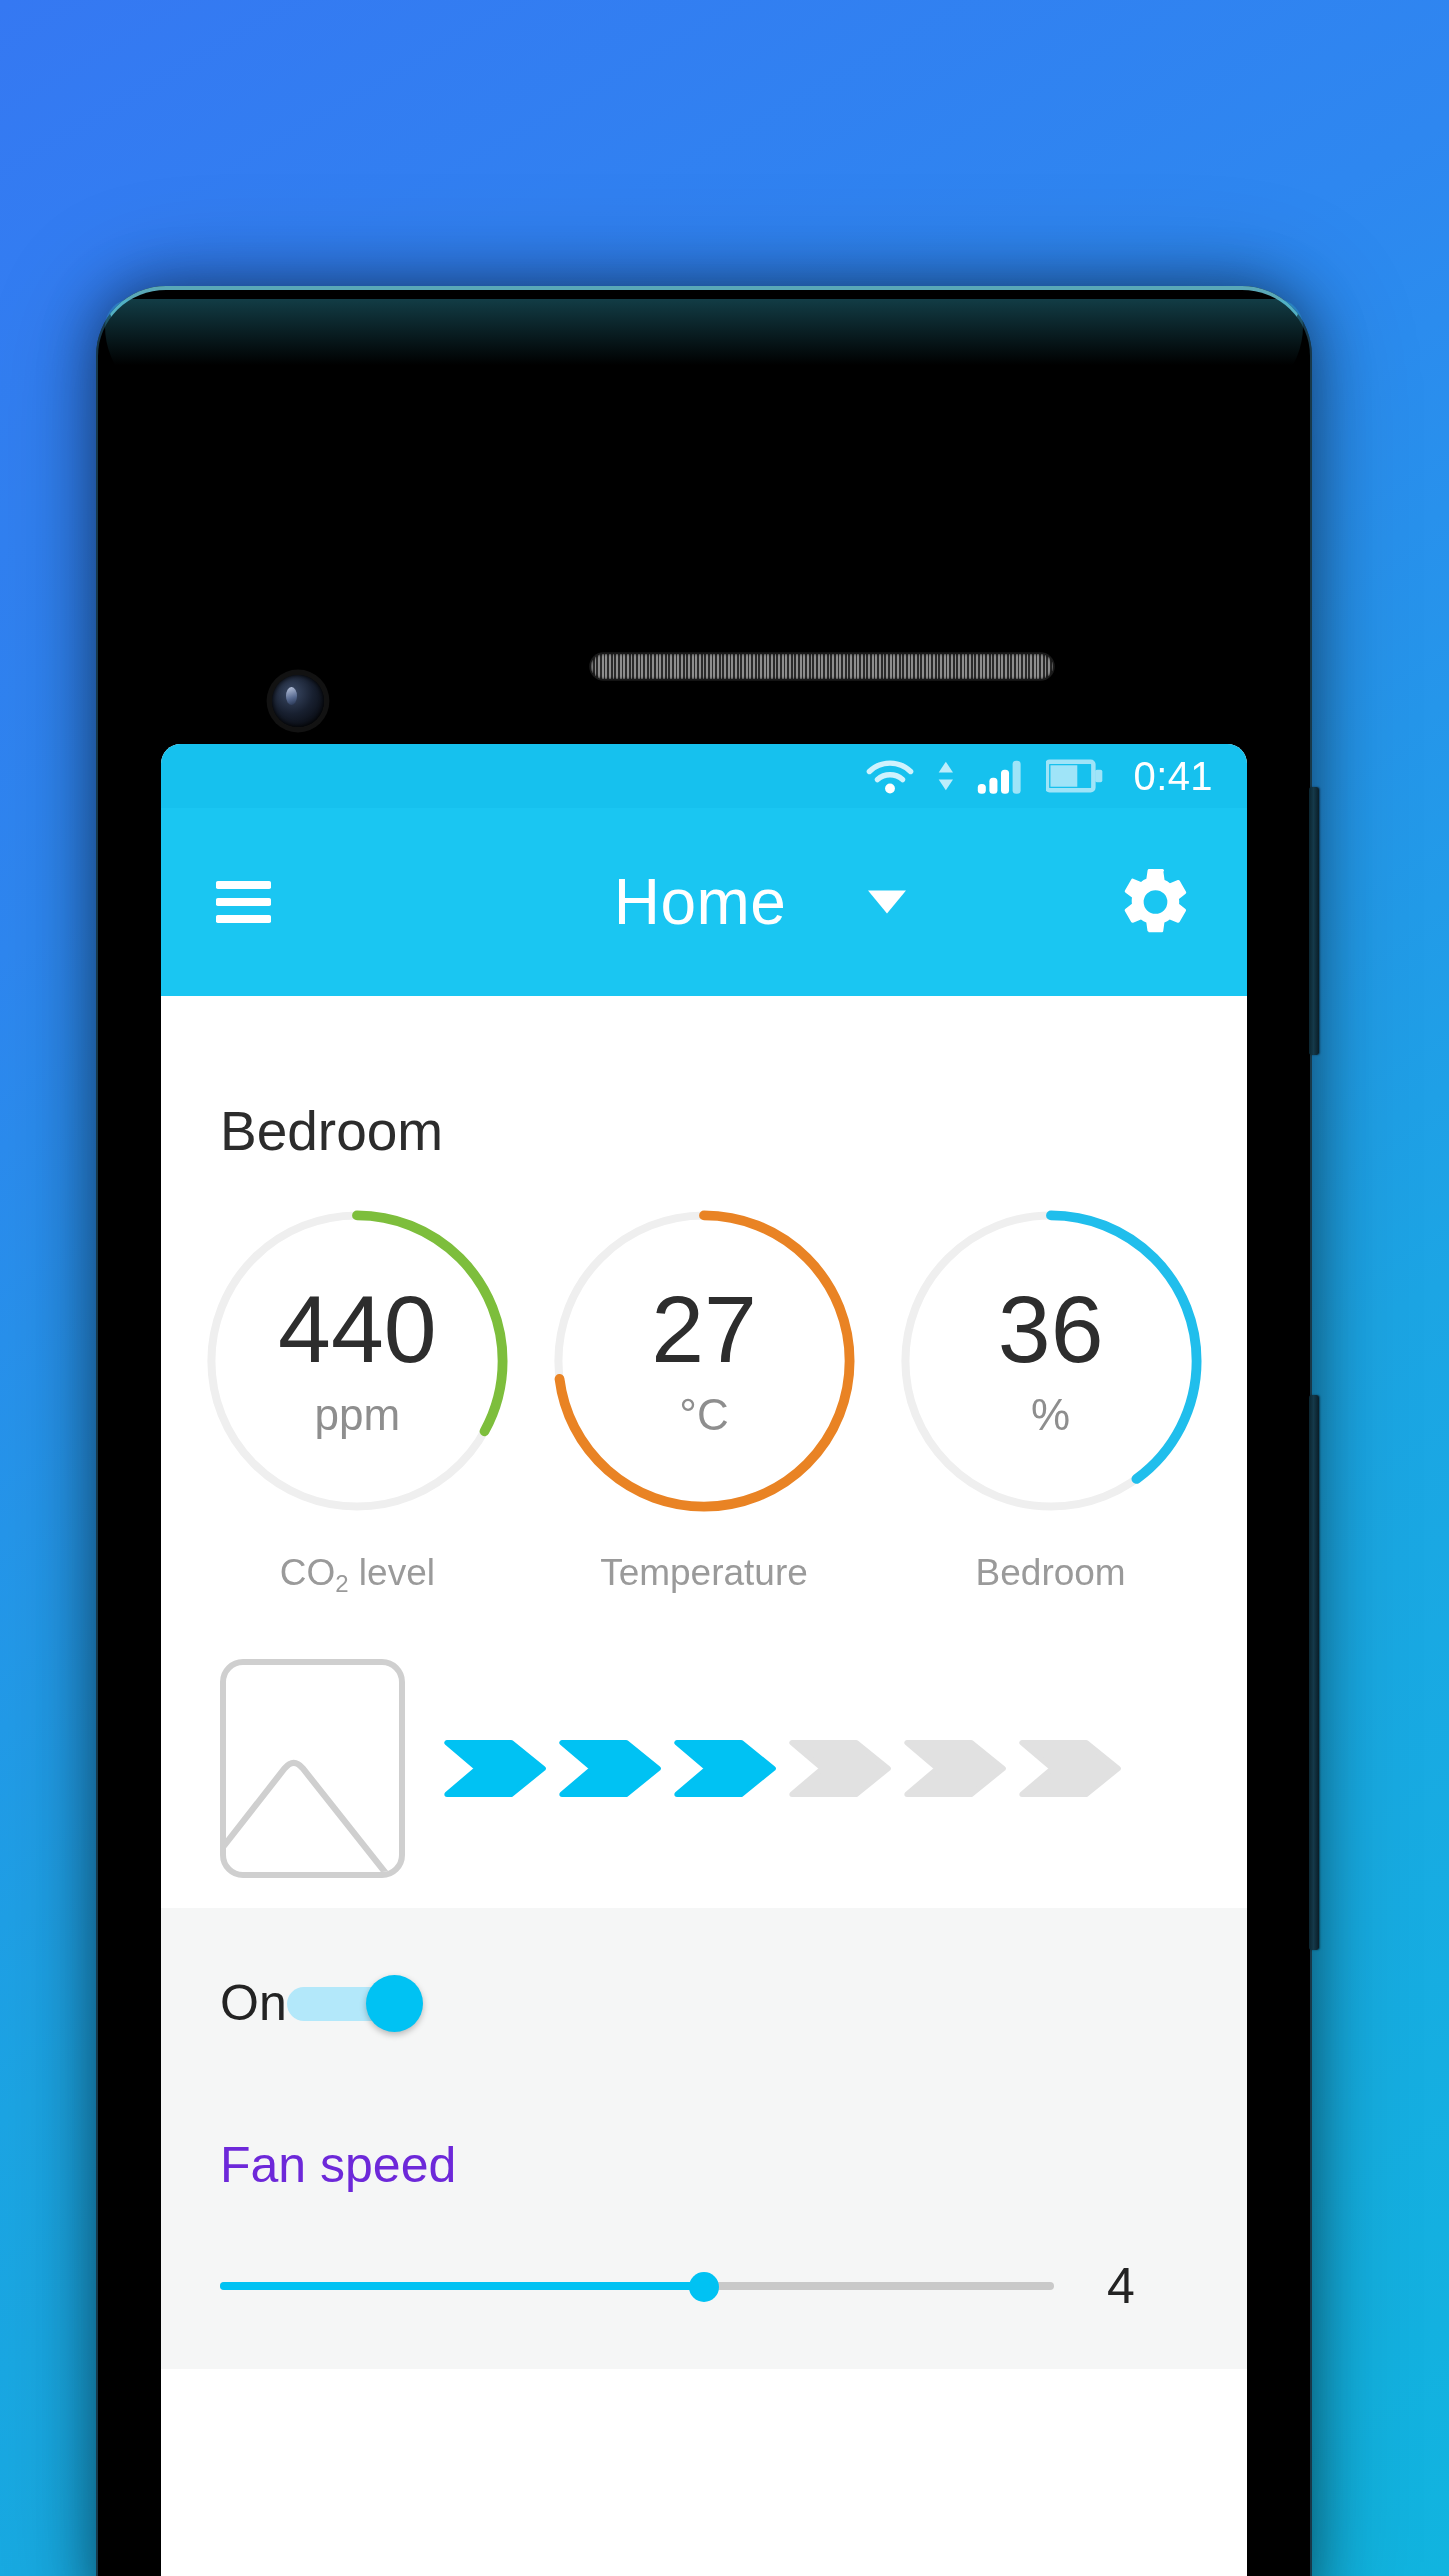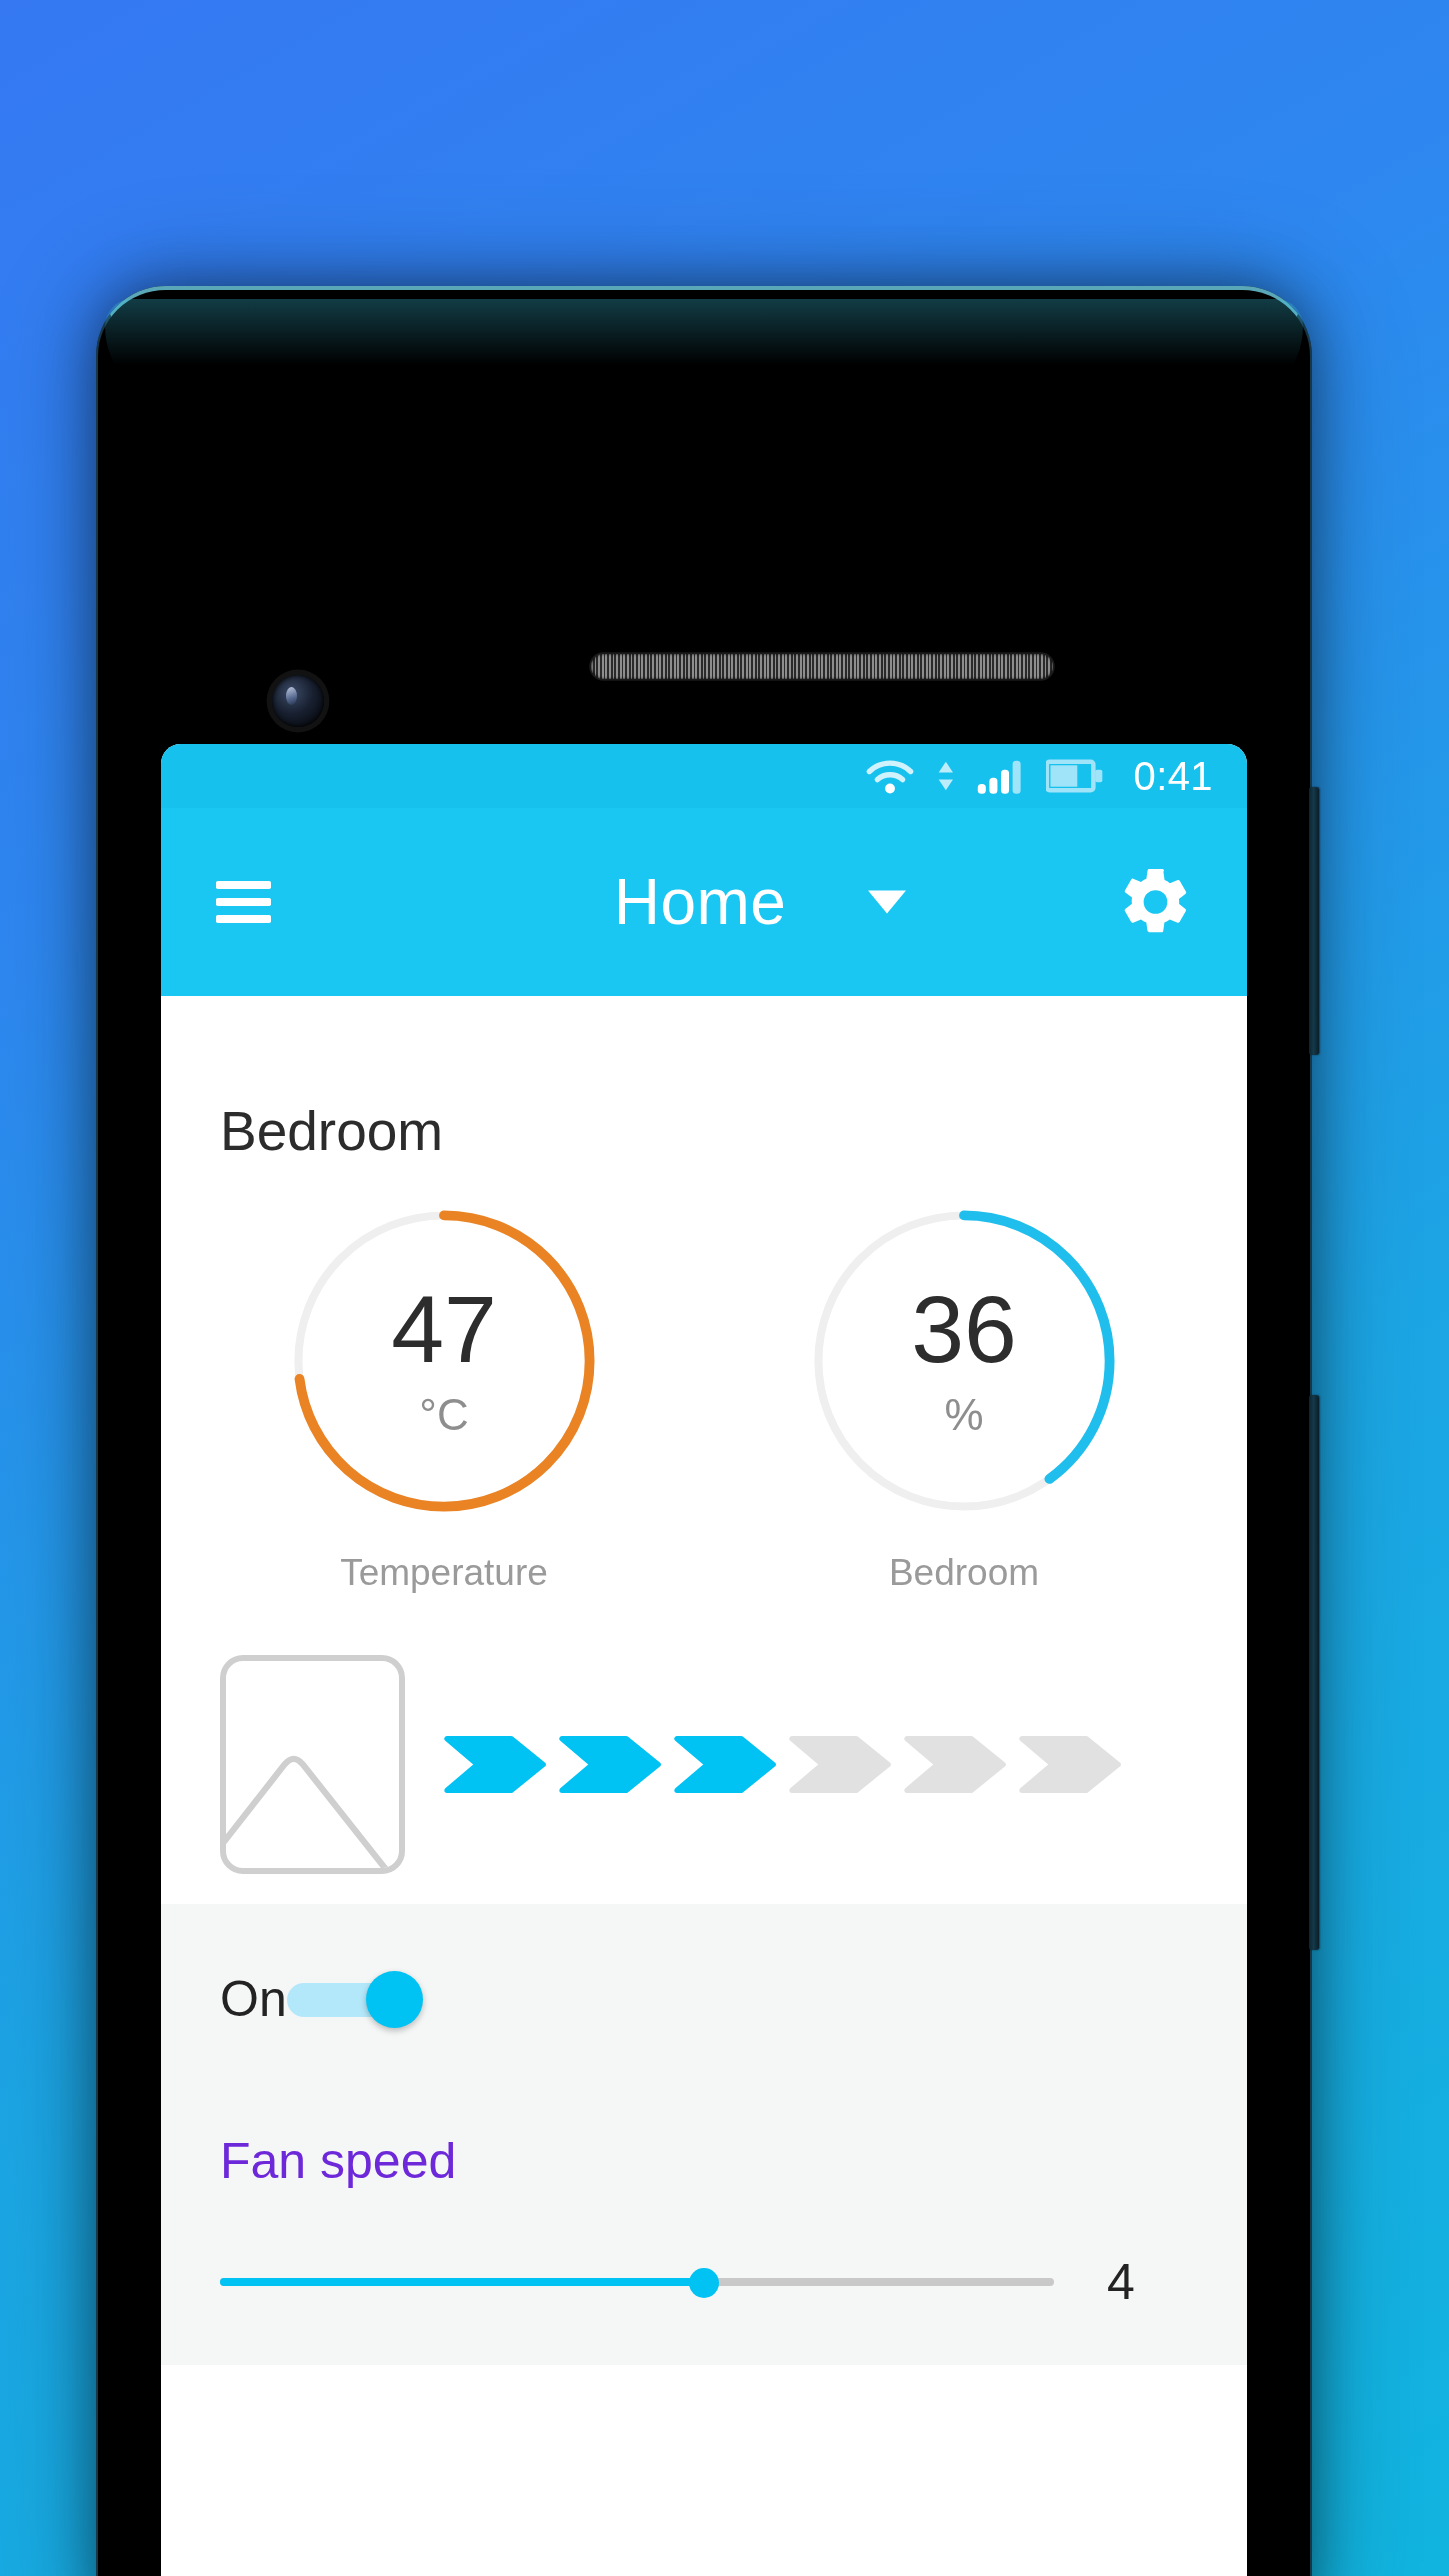--- a/index.html
+++ b/index.html
@@ -249,24 +249,37 @@
     </div>
 
     <div id="card">
       <div id="room-title">Bedroom</div>
 
       <div id="gauges">
     <div class="gauge">
       <div class="gauge-ring">
         <svg width="318" height="318" viewBox="0 0 356 356">
           <circle cx="178" cy="178" r="163" fill="none" stroke="#EFEFEF" stroke-width="9"></circle>
+          <circle cx="178" cy="178" r="163" fill="none" stroke="#7DBE3C" stroke-width="11" stroke-linecap="round" stroke-dasharray="338.0 1024.2" transform="rotate(-90 178 178)"></circle>
+        </svg>
+        <div class="gauge-center">
+          <div class="gauge-value">440</div>
+          <div class="gauge-unit">ppm</div>
+        </div>
+      </div>
+      <div class="gauge-label">CO<sub>2</sub> level</div>
+    </div>
+    <div class="gauge">
+      <div class="gauge-ring">
+        <svg width="318" height="318" viewBox="0 0 356 356">
+          <circle cx="178" cy="178" r="163" fill="none" stroke="#EFEFEF" stroke-width="9"></circle>
           <circle cx="178" cy="178" r="163" fill="none" stroke="#E98324" stroke-width="11" stroke-linecap="round" stroke-dasharray="747.6 1024.2" transform="rotate(-90 178 178)"></circle>
         </svg>
         <div class="gauge-center">
-          <div class="gauge-value">47</div>
+          <div class="gauge-value">27</div>
           <div class="gauge-unit">°C</div>
         </div>
       </div>
       <div class="gauge-label">Temperature</div>
     </div>
     <div class="gauge">
       <div class="gauge-ring">
         <svg width="318" height="318" viewBox="0 0 356 356">
           <circle cx="178" cy="178" r="163" fill="none" stroke="#EFEFEF" stroke-width="9"></circle>
           <circle cx="178" cy="178" r="163" fill="none" stroke="#20BEEC" stroke-width="11" stroke-linecap="round" stroke-dasharray="409.7 1024.2" transform="rotate(-90 178 178)"></circle>

